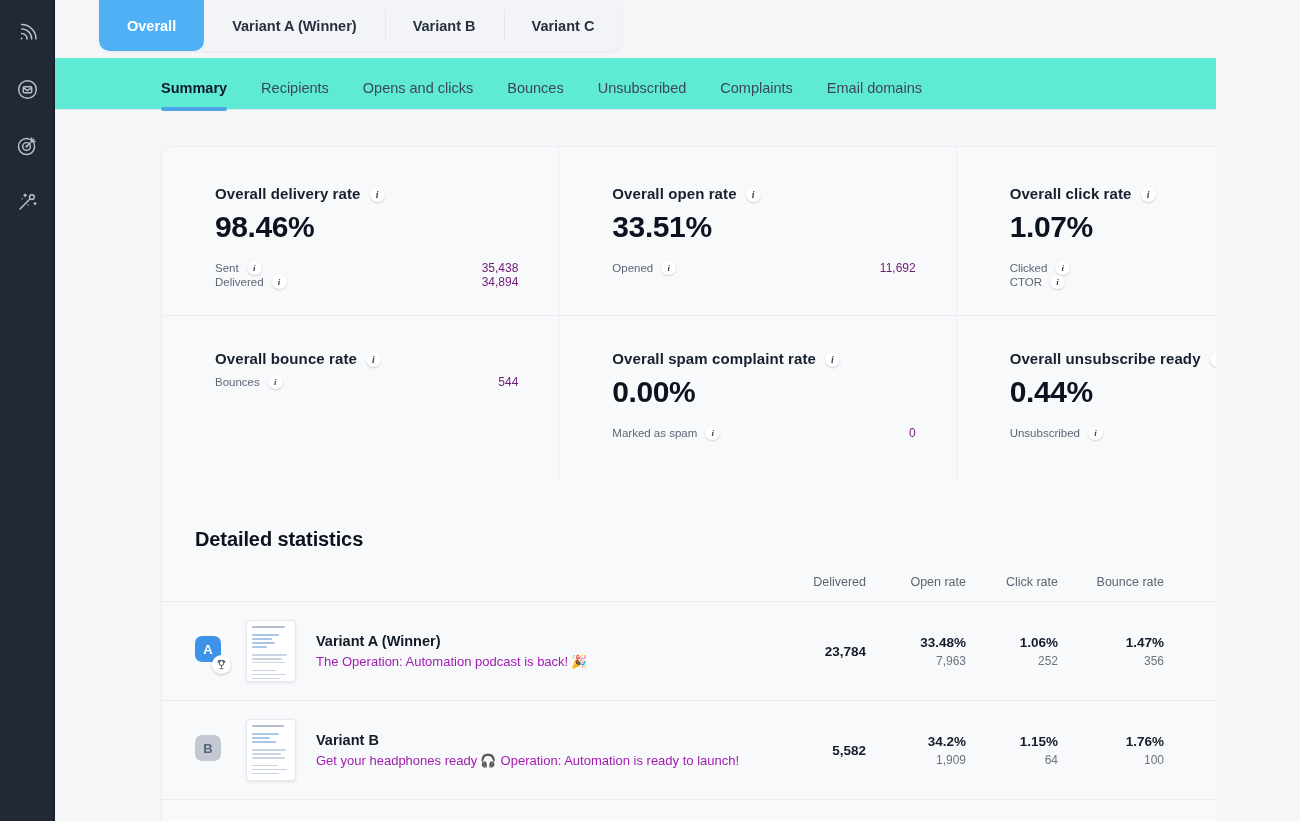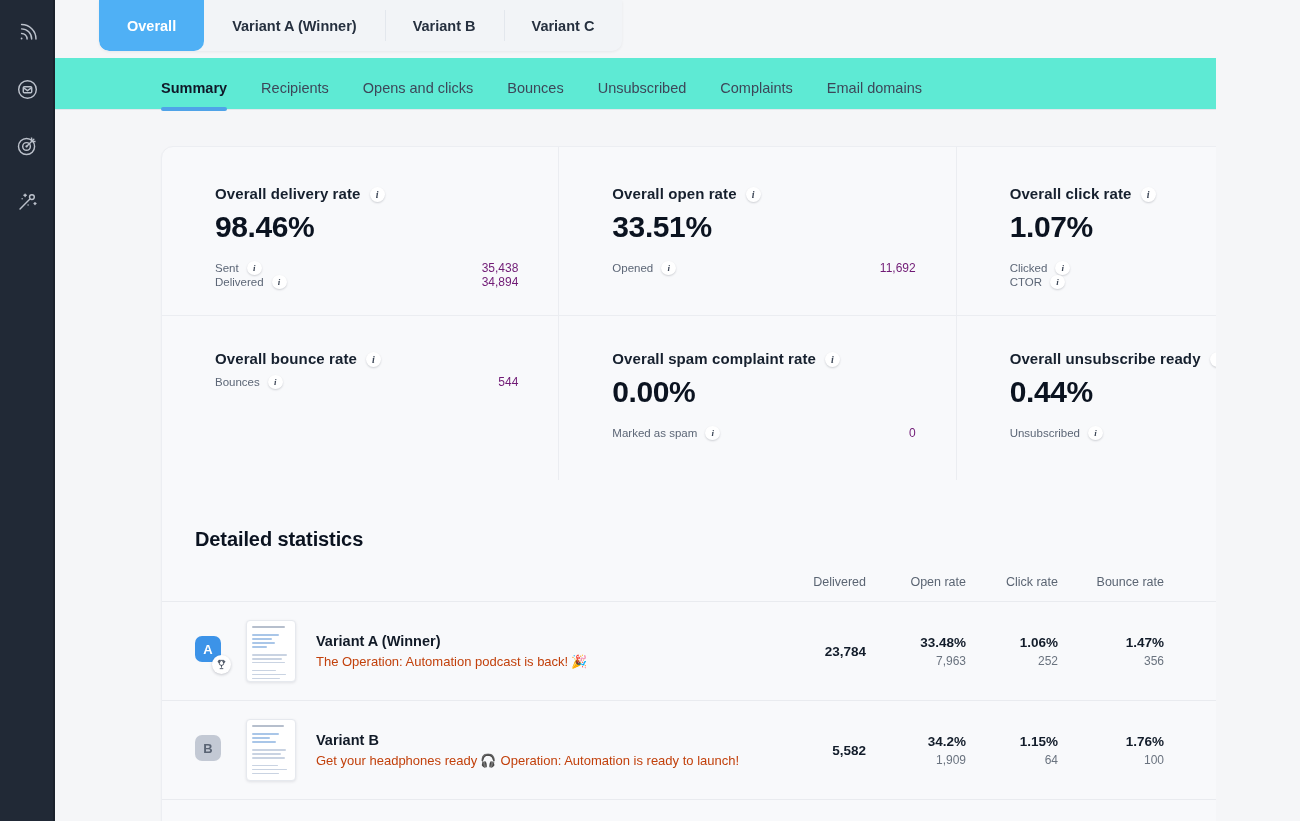--- a/index.html
+++ b/index.html
@@ -297,21 +297,21 @@
   .thumb .gap { height: 4px; }
 
   .v-name {
     font-size: 14.5px;
     font-weight: bold;
     color: #111a27;
     margin-bottom: 5px;
   }
   .v-subject {
     font-size: 13px;
-    color: #c2410c;
+    color: #a21caf;
     white-space: nowrap;
   }
 
   .num-main {
     font-size: 13.5px;
     font-weight: bold;
     color: #121c2a;
     text-align: right;
     white-space: nowrap;
   }

